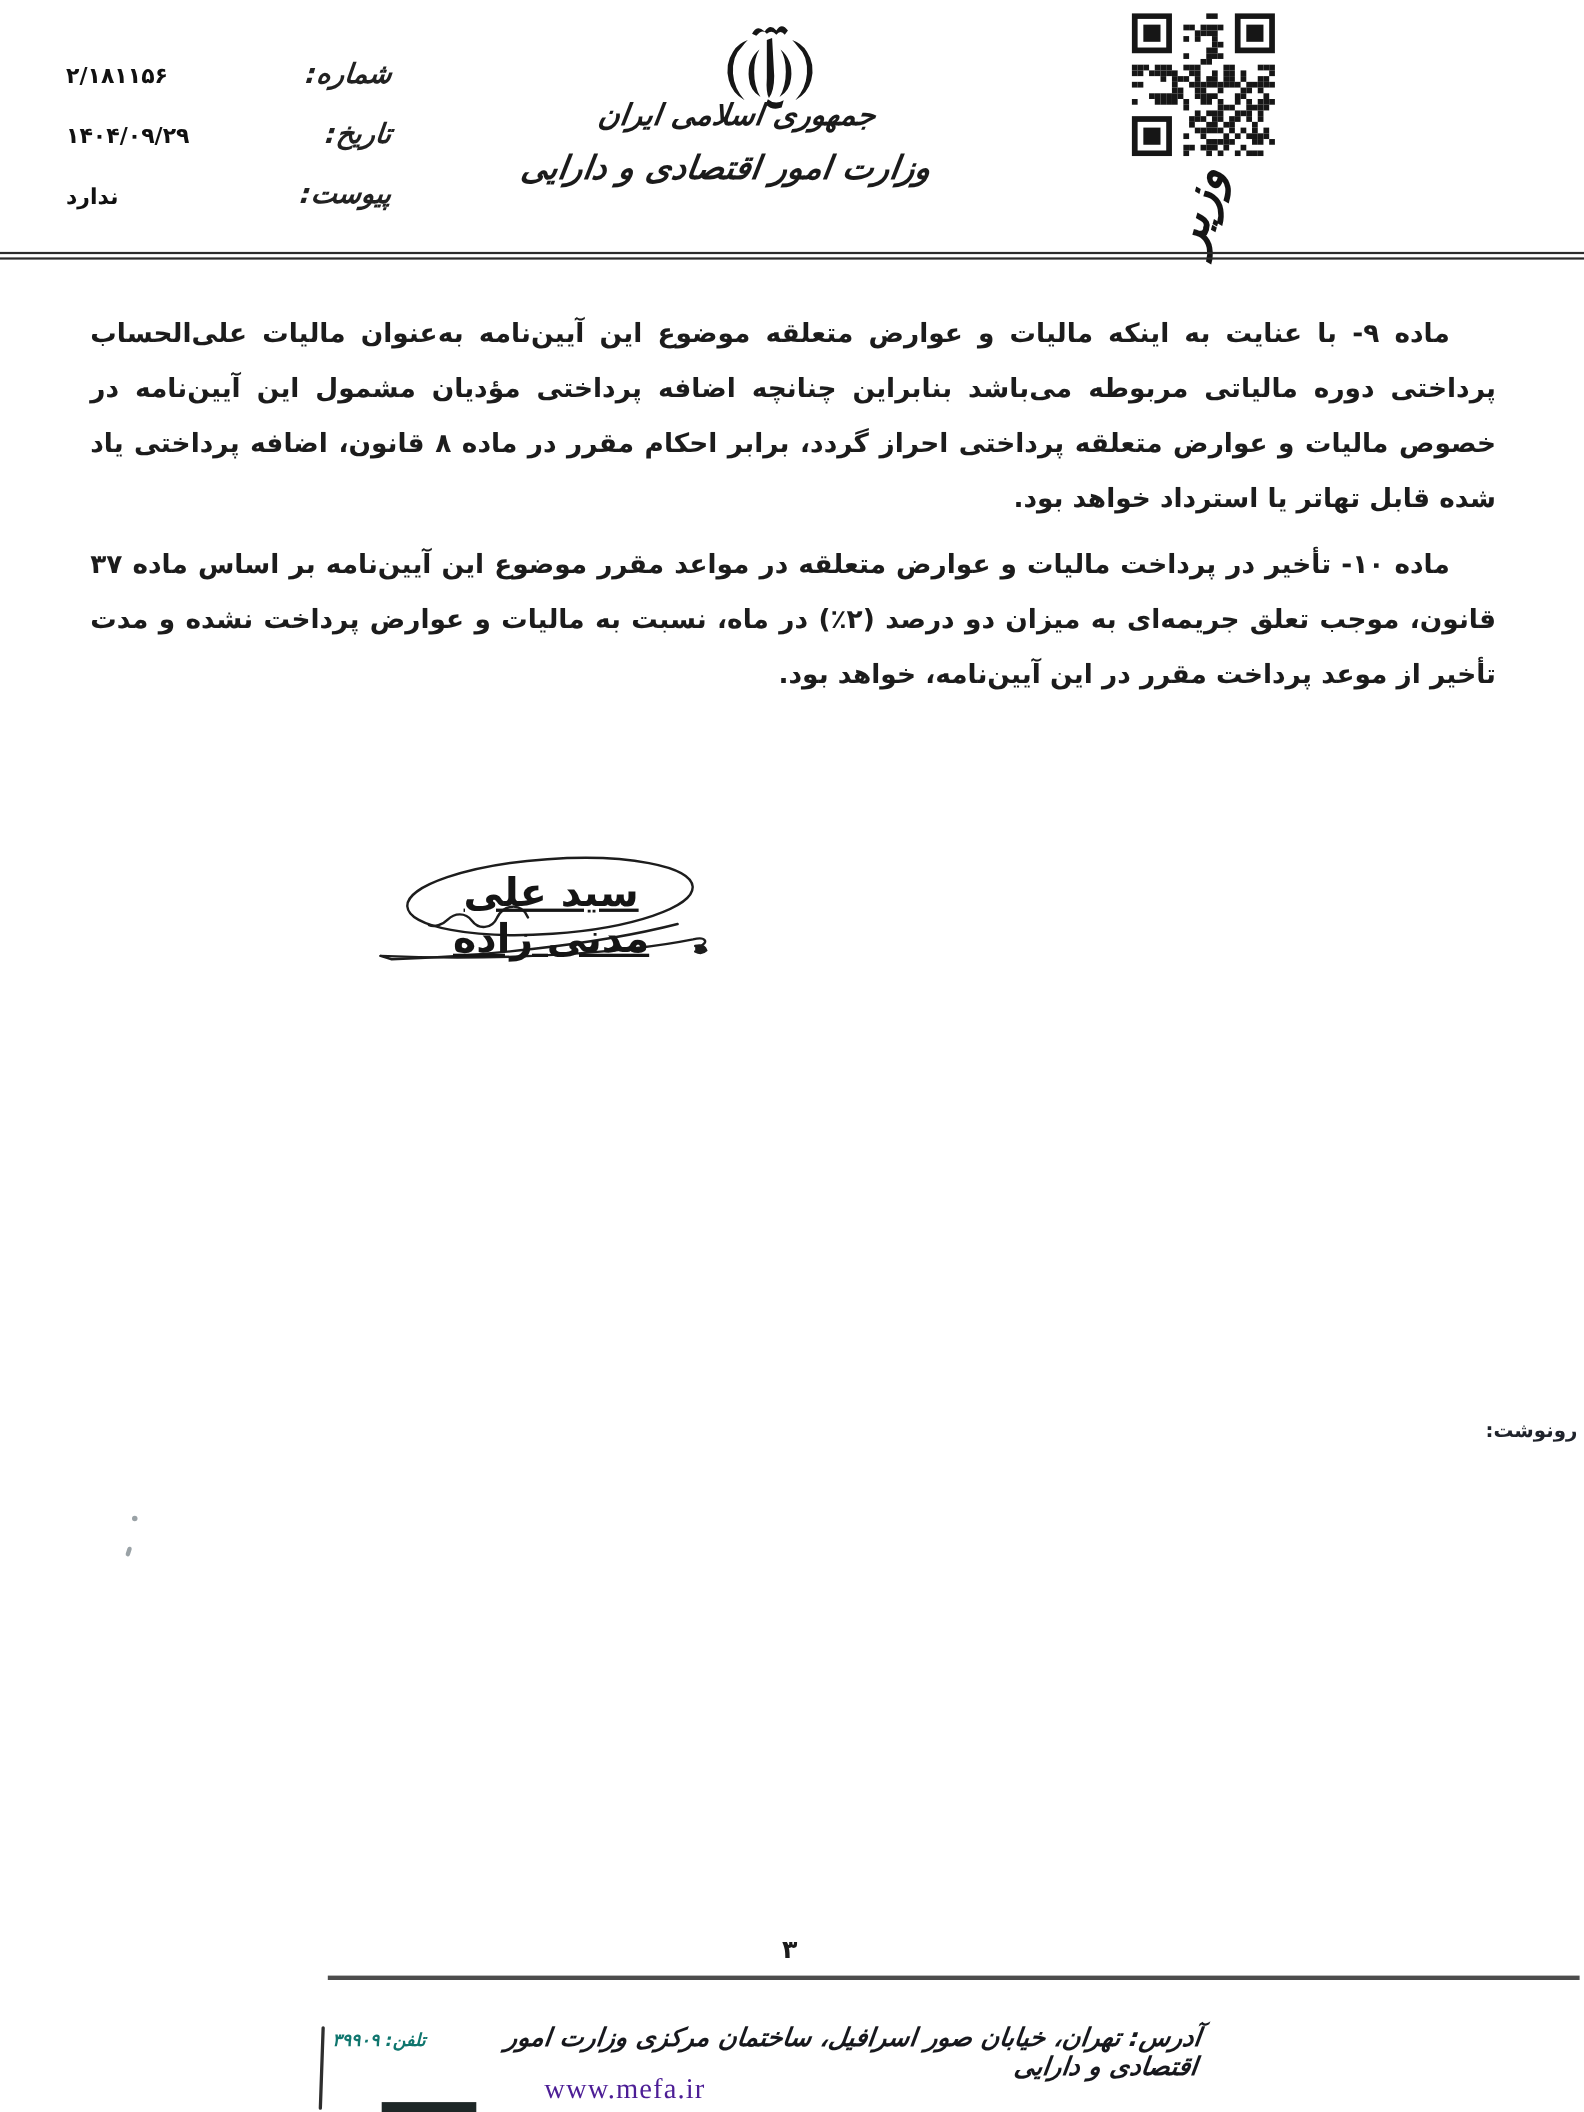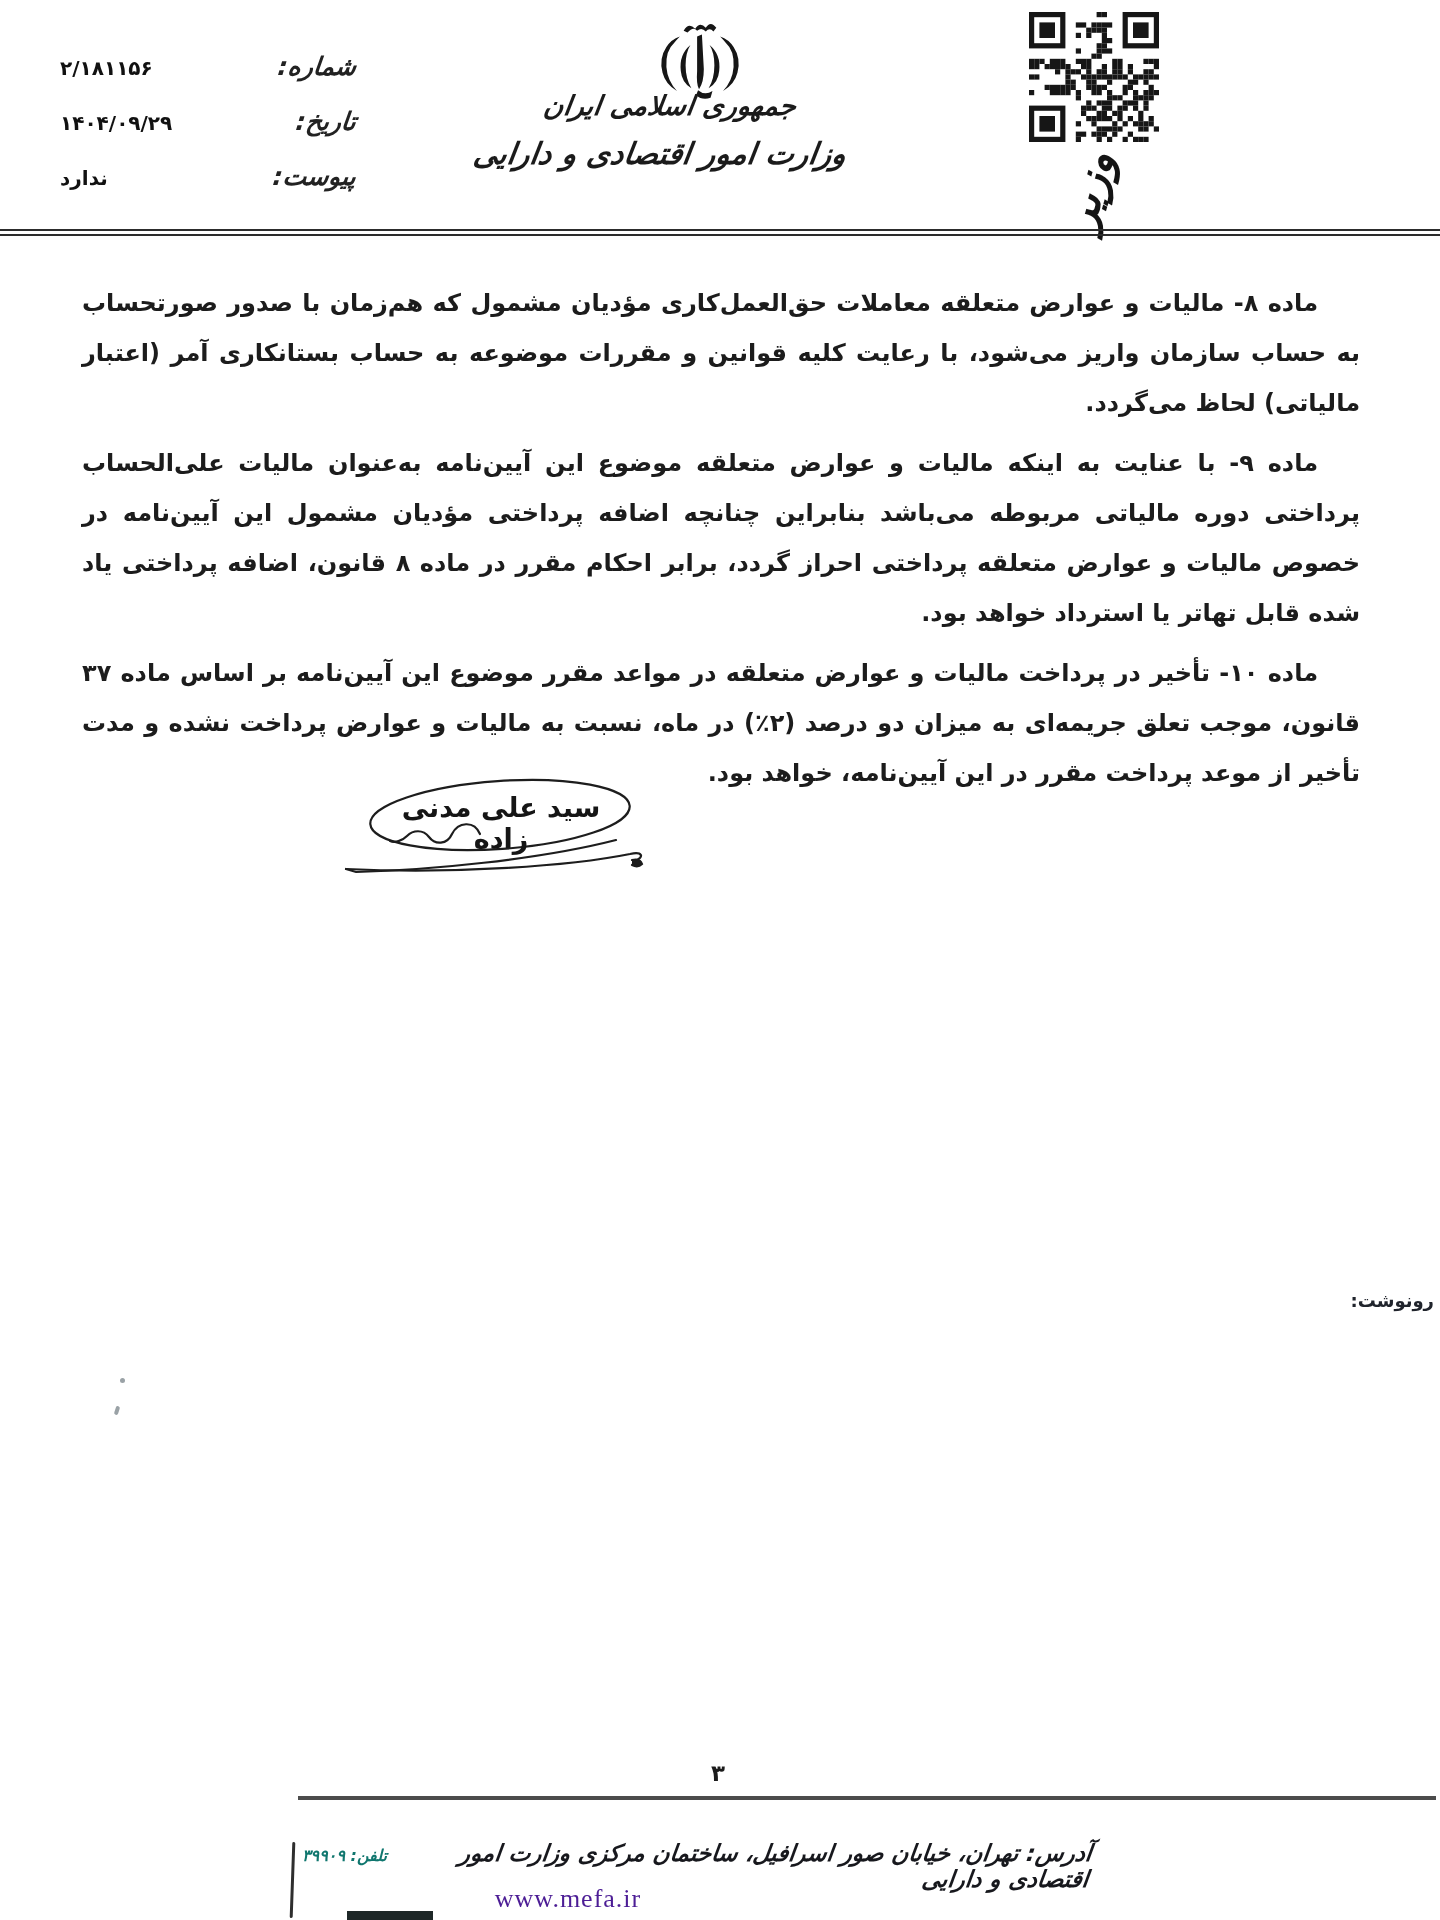--- a/index.html
+++ b/index.html
@@ -37,21 +37,21 @@
   
   .body-text { position:absolute; right:80px; top:278px; width:1278px; direction:rtl; }
   .body-text p { text-align:justify; text-indent:42px; font-size:24px; line-height:50px;
                  font-weight:700; color:#1c1c1c; margin-bottom:10px; }
   .body-text b { font-weight:800; }
 
   
   .signature { position:absolute; left:228px; top:778px; width:440px; height:170px; }
   .signature svg { position:absolute; inset:0; width:100%; height:100%; }
   .sig-name { position:absolute; left:148px; top:14px; width:250px; text-align:center;
-              font-size:27px; font-weight:800; color:#151515; direction:rtl; }
+              font-size:36px; font-weight:800; color:#151515; direction:rtl;text-decoration:underline; }
 
   
   .cc { position:absolute; right:6px; top:1266px; width:1120px; direction:rtl; text-align:right; color:#20242c;margin-top:24px; }
   .cc-label { font-size:18px; font-weight:700; margin-bottom:6px; }
   .cc-item  { font-size:17.5px; font-weight:700; line-height:36px; white-space:nowrap; }
 
   
   .artifact { position:absolute; background:#9aa2a6; border-radius:50%; }
   .a1 { left:120px; top:1378px; width:5px; height:5px; }
   .a2 { left:115px; top:1406px; width:4px; height:9px; border-radius:2px; transform:rotate(18deg); }
@@ -308,21 +308,20 @@
           <rect x="10" y="100" width="15" height="15"></rect>
         </g>
       </svg>
   </div>
 
   <div class="minister">وزیر</div>
 
   <div class="divider"></div>
 
   <main class="body-text">
-    <p><b>ماده ۸-</b><span> مالیات و عوارض متعلقه معاملات حق‌العمل‌کاری مؤدیان مشمول که هم‌زمان با صدور صورتحساب به حساب سازمان واریز می‌شود، با رعایت کلیه قوانین و مقررات موضوعه به حساب بستانکاری آمر (اعتبار مالیاتی) لحاظ می‌گردد.</span></p>
     <p><b>ماده ۹-</b><span> با عنایت به اینکه مالیات و عوارض متعلقه موضوع این آیین‌نامه به‌عنوان مالیات علی‌الحساب پرداختی دوره مالیاتی مربوطه می‌باشد بنابراین چنانچه اضافه پرداختی مؤدیان مشمول این آیین‌نامه در خصوص مالیات و عوارض متعلقه پرداختی احراز گردد، برابر احکام مقرر در ماده ۸ قانون، اضافه پرداختی یاد شده قابل تهاتر یا استرداد خواهد بود.</span></p>
     <p><b>ماده ۱۰-</b><span> تأخیر در پرداخت مالیات و عوارض متعلقه در مواعد مقرر موضوع این آیین‌نامه بر اساس ماده ۳۷ قانون، موجب تعلق جریمه‌ای به میزان دو درصد (۲٪) در ماه، نسبت به مالیات و عوارض پرداخت نشده و مدت تأخیر از موعد پرداخت مقرر در این آیین‌نامه، خواهد بود.</span></p>
   </main>
 
   <div class="signature">
     <svg viewBox="0 0 440 170" xmlns="http://www.w3.org/2000/svg">
       <g fill="none" stroke="#1d1d1d" stroke-width="2.2" stroke-linecap="round">
         <ellipse cx="272" cy="37" rx="130" ry="34" transform="rotate(-4 272 37)"></ellipse>
         <path d="M252 56 c-6 -14 -22 -12 -28 0 c-5 11 -17 11 -23 3 c-6 -8 -16 -7 -22 -1 c-5 5 -12 7 -17 5"></path>
         <path d="M388 62 C310 82 200 92 128 94 L118 91"></path>

